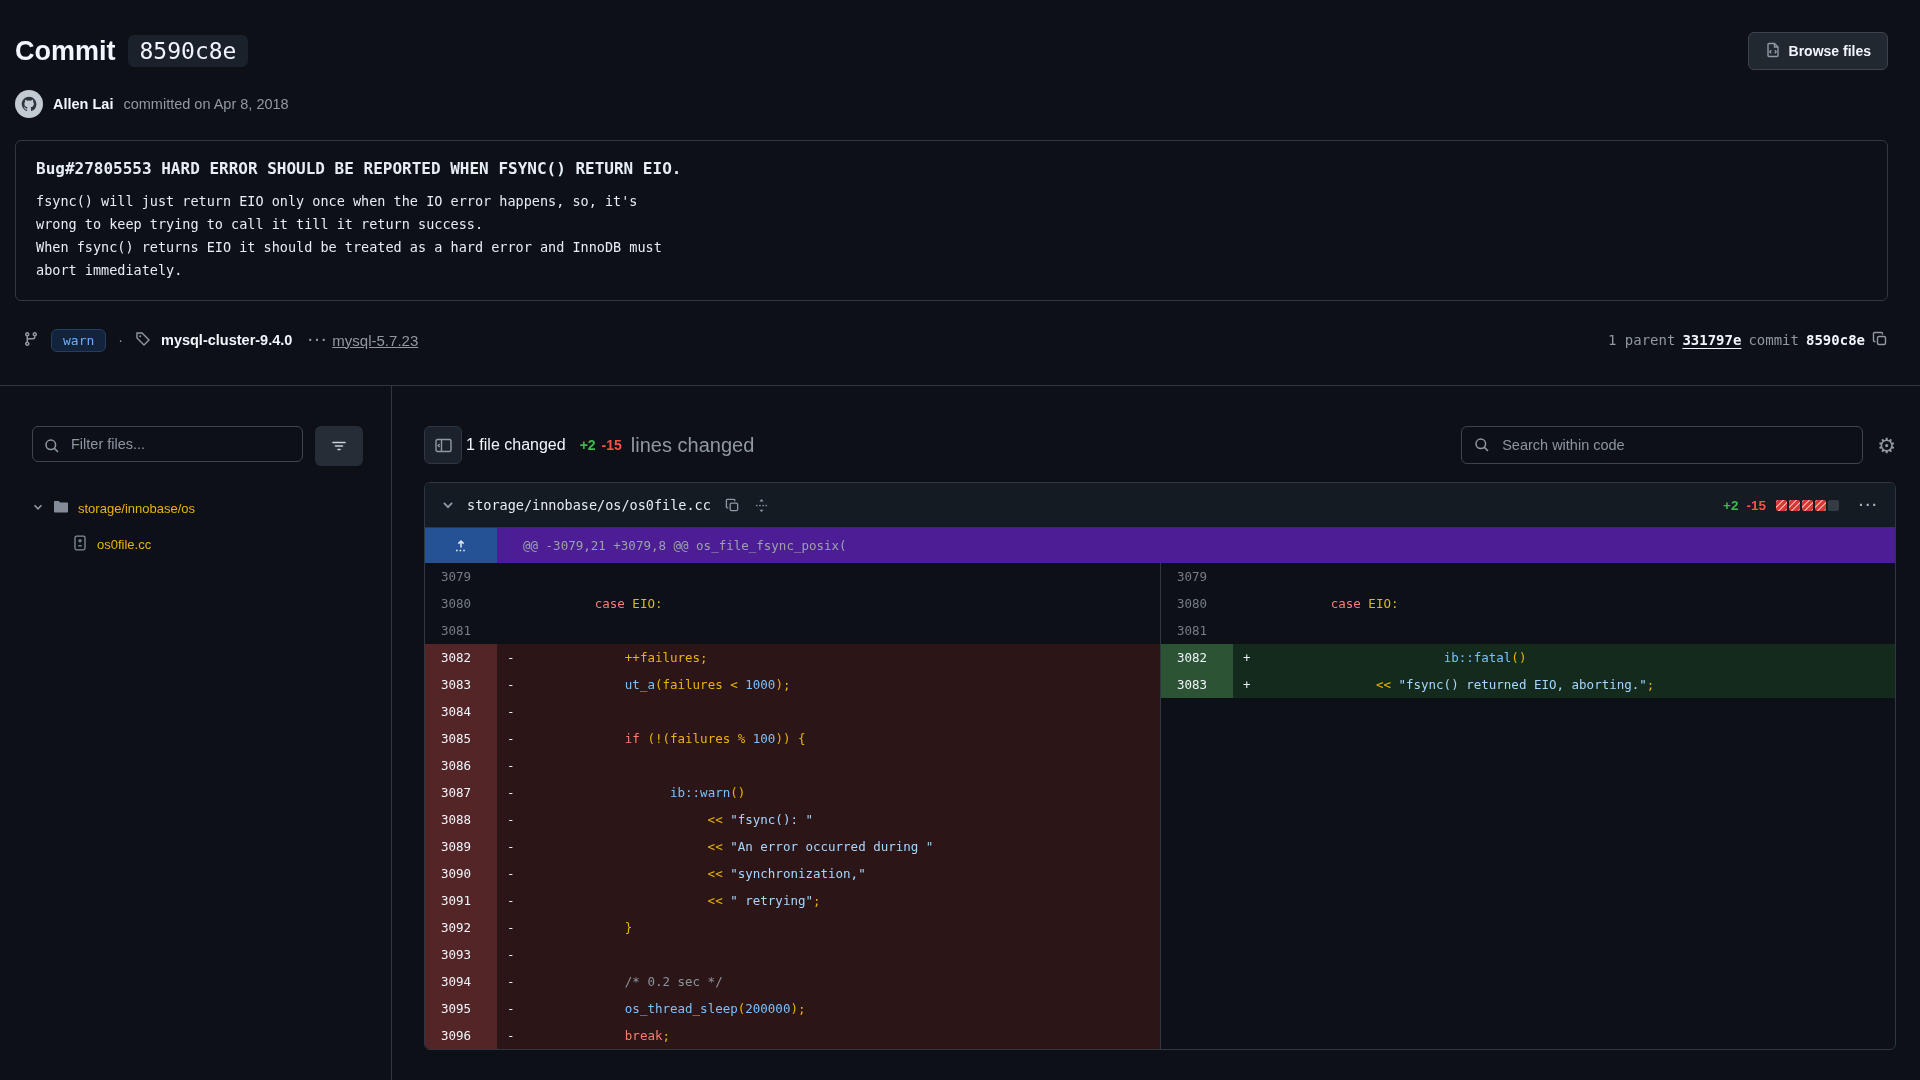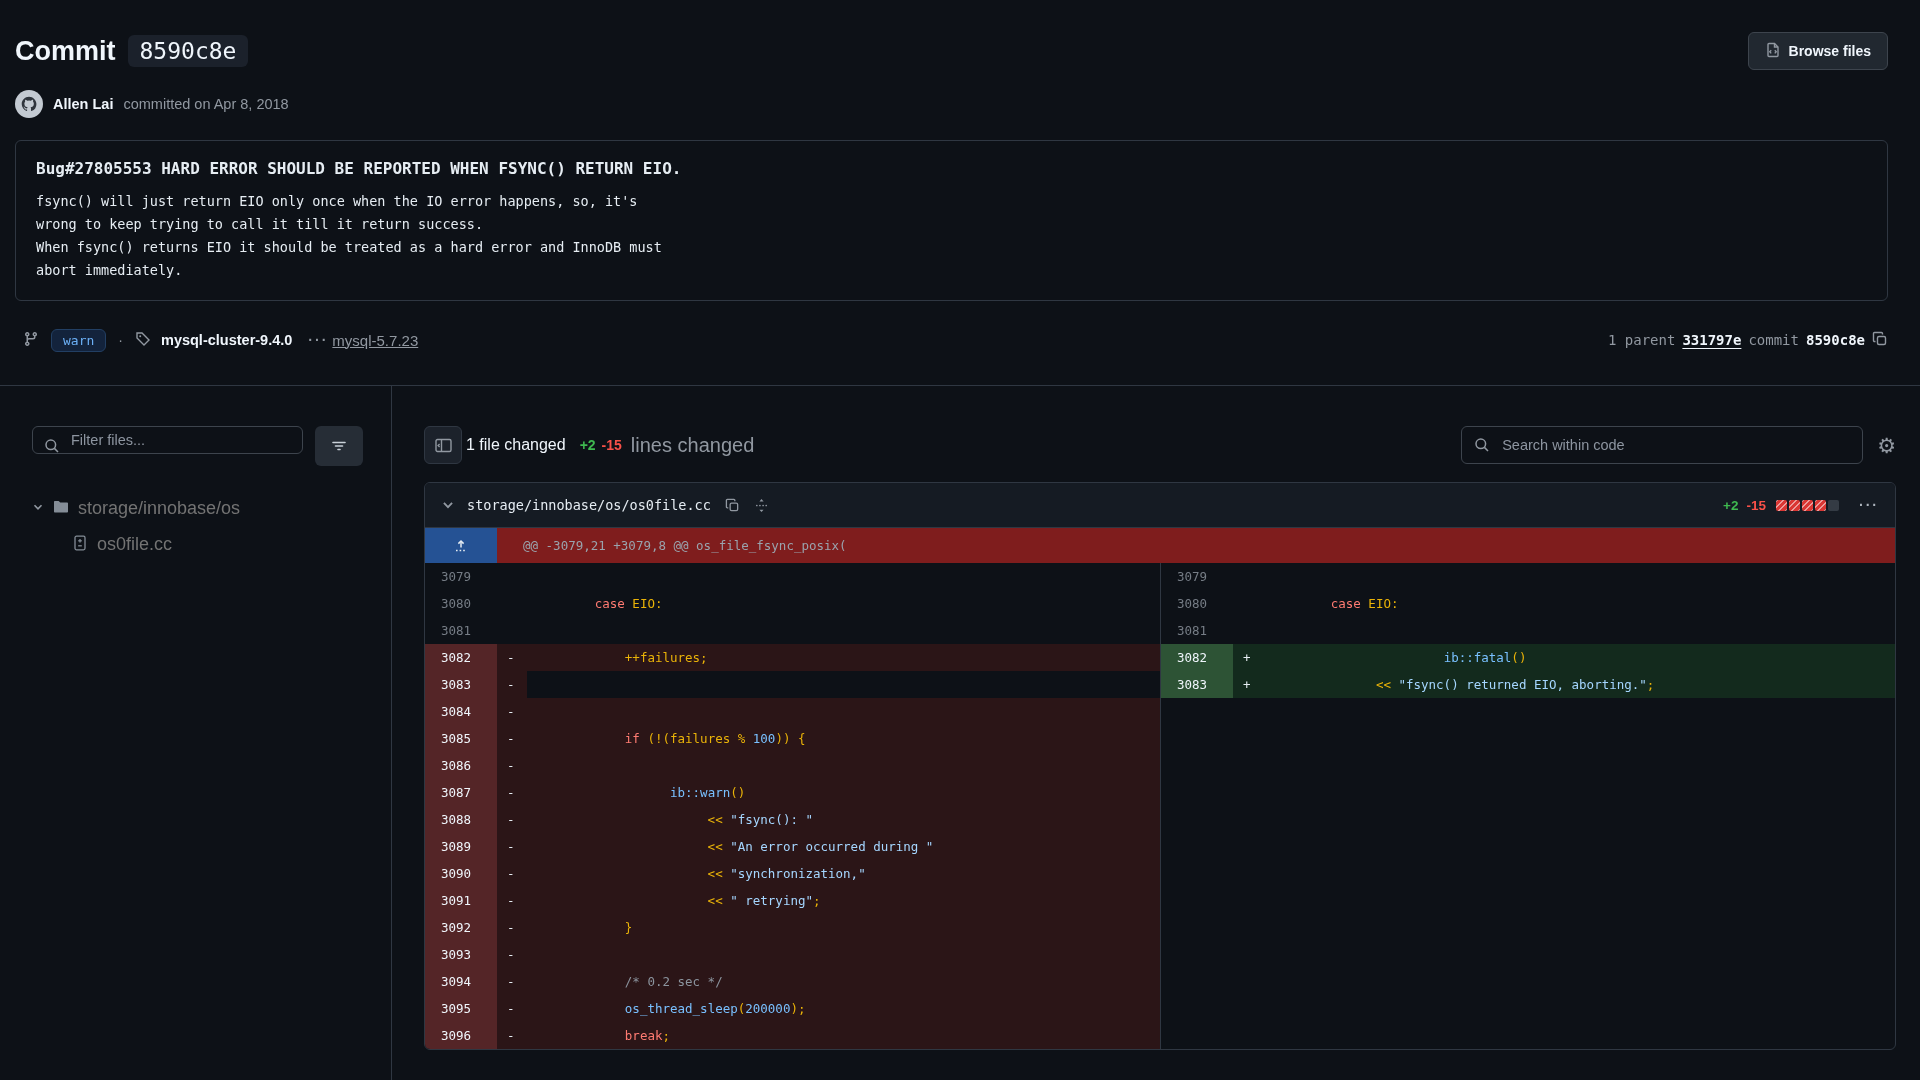--- a/index.html
+++ b/index.html
@@ -47,31 +47,31 @@
   .parent-hash { color:#f0f6fc; font-weight:700; text-decoration:underline; text-underline-offset:3px; cursor:pointer; }
   .commit-hash-inline { color:#f0f6fc; font-weight:700; }
   .copy-icon { color:#9198a1; cursor:pointer; }
 
   
   .content { display:flex; height:698px; }
   .sidebar { width:392px; border-right:1px solid #2f3742; padding:40px 28px 0 32px; flex-shrink:0; }
   .filter-row { display:flex; gap:12px; }
   .filter-wrap { position:relative; flex:1; }
   .filter-wrap svg { position:absolute; left:12px; top:12px; color:#9198a1; }
-  .filter-input { width:100%; height:28px; background:transparent; border:1px solid #3d444d;
+  .filter-input { width:100%; height:36px; background:transparent; border:1px solid #3d444d;
     border-radius:6px; color:#e6edf3; font-size:14.5px; padding:0 10px 0 38px;
     font-family:"Liberation Sans", sans-serif; }
   .filter-input::placeholder { color:#8d95a0; }
   .filter-btn { width:48px; height:40px; border:none; background:#262d36; border-radius:6px;
     color:#c9d1d9; display:flex; align-items:center; justify-content:center; cursor:pointer; }
   .tree { margin-top:24px; }
   .tree-row { display:flex; align-items:center; gap:9px; height:36px; cursor:pointer; border-radius:6px; }
   .tree-row .chev { color:#9198a1; }
   .tree-row .ficon { color:#848d97; }
-  .tree-label { font-size:18px; color:#737373; }
+  .tree-label { font-size:13px; color:#eab308; }
   .tree-row.file { padding-left:40px; }
 
   .main { flex:1; padding:40px 24px 0 32px; min-width:0; }
   .toolbar { display:flex; align-items:center; height:38px; }
   .collapse-btn { width:38px; height:38px; background:#1c222b; border:1px solid #2f3742; border-radius:6px;
     color:#9198a1; display:flex; align-items:center; justify-content:center; cursor:pointer; }
   .files-changed { margin-left:4px; font-size:16px; font-weight:400; color:#f0f6fc; }
   .adds { margin-left:14px; color:#3fb950; font-weight:700; font-size:14px; }
   .dels { margin-left:6px; color:#f85149; font-weight:700; font-size:14px; }
   .lines-changed { margin-left:9px; color:#9198a1; font-size:20px; }
@@ -94,21 +94,21 @@
   .fh-right { margin-left:auto; display:flex; align-items:center; gap:4px; }
   .fh-adds { color:#3fb950; font-weight:700; font-size:13.5px; }
   .fh-dels { color:#f85149; font-weight:700; font-size:13.5px; margin-left:4px; }
   .stat-blocks { display:flex; gap:2px; margin-left:6px; }
   .stat-block { width:11px; height:11px; border-radius:2px; }
   .stat-block.del { background:repeating-linear-gradient(135deg, rgba(255,255,255,.5) 0 1.5px, transparent 1.5px 4.5px), #da3633; }
   .stat-block.neutral { background:#343b44; }
   .kebab-btn { margin-left:16px; background:none; border:none; color:#adb5bd; font-weight:700;
     letter-spacing:2px; font-size:14px; cursor:pointer; }
 
-  .hunk-row { display:flex; height:35px; background:#7f1d1d; align-items:stretch; }
+  .hunk-row { display:flex; height:35px; background:#4c1d95; align-items:stretch; }
   .hunk-expand { width:72px; background:#255294; color:#e6edf3; display:flex;
     align-items:center; justify-content:center; cursor:pointer; flex-shrink:0; }
   .hunk-text { font-family:"DejaVu Sans Mono", monospace; font-size:12.5px; color:#9aa3ad;
     display:flex; align-items:center; padding-left:26px; }
 
   .diff-body { display:flex; }
   .pane { width:50%; min-width:0; overflow:hidden; }
   .pane.right { border-left:1px solid #2f3742; }
   .drow { display:flex; height:27px; line-height:27px;
     font-family:"DejaVu Sans Mono", monospace; font-size:12.5px; }
@@ -333,20 +333,21 @@
               <div class="dcode"></div>
             </div>
             <div class="drow del">
               <div class="dnum">3082</div>
               <div class="dmark">-</div>
               <div class="dcode"><span class="seg-p">             ++failures;</span></div>
             </div>
             <div class="drow del">
               <div class="dnum">3083</div>
               <div class="dmark">-</div>
+              <div class="dcode"><span class="seg-p">             </span><span class="seg-f">ut_a</span><span class="seg-p">(failures &lt; </span><span class="seg-n">1000</span><span class="seg-p">);</span></div>
             </div>
             <div class="drow del">
               <div class="dnum">3084</div>
               <div class="dmark">-</div>
               <div class="dcode"></div>
             </div>
             <div class="drow del">
               <div class="dnum">3085</div>
               <div class="dmark">-</div>
               <div class="dcode"><span class="seg-p">             </span><span class="seg-k">if</span><span class="seg-p"> (!(failures % </span><span class="seg-n">100</span><span class="seg-p">)) {</span></div>

